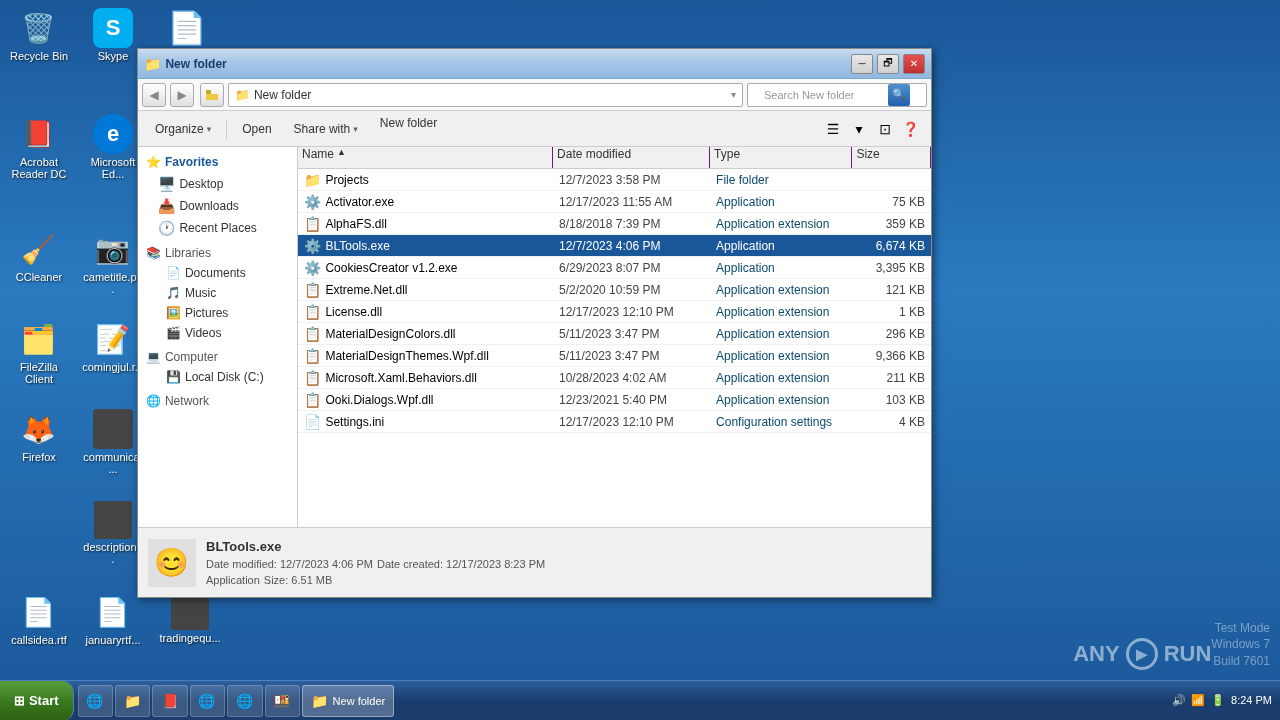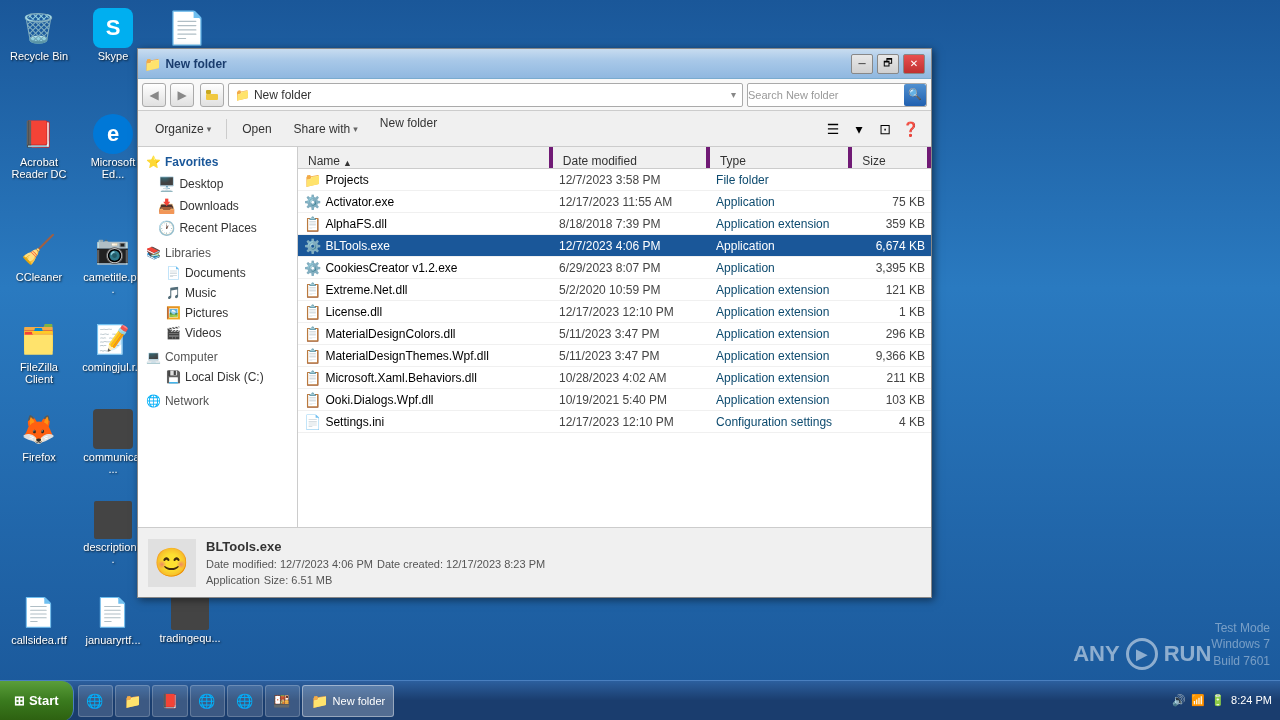--- a/index.html
+++ b/index.html
@@ -193,21 +193,21 @@
     .address-text { flex: 1; color: #333; }
     .address-arrow { color: #888; font-size: 10px; }
     .search-box {
       width: 180px;
       height: 24px;
       border: 1px solid #aaa;
       border-radius: 2px;
       background: white;
       display: flex;
       align-items: center;
-      padding: 0 0;
+      padding: 0 16px;
       gap: 2px;
     }
     .search-input-text { flex: 1; color: #999; font-size: 11px; }
     .search-icon-btn {
       width: 22px;
       height: 22px;
       background: linear-gradient(180deg, #5090d0, #2060b0);
       border-radius: 2px;
       display: flex;
       align-items: center;
@@ -332,28 +332,28 @@
 
     
     .col-headers {
       display: flex;
       height: 22px;
       background: #f0f0f0;
       border-bottom: 1px solid #ccc;
       align-items: center;
     }
     .col-header {
-      padding: 0 10px;
+      padding: 0 4px;
       font-size: 12px;
       color: #333;
       font-weight: normal;
-      border-right: 4px solid #701a75;
+      border-right: 1px solid #701a75;
       height: 100%;
       display: flex;
-      align-items: flex-end;
+      align-items: flex-start;
       cursor: pointer;
       white-space: nowrap;
     }
     .col-name { width: 260px; }
     .col-date { width: 160px; }
     .col-type { width: 145px; }
     .col-size { width: 80px; }
     .col-extra { flex: 1; }
     .sort-arrow { margin-left: 3px; font-size: 9px; }
 
@@ -776,21 +776,21 @@
       <div class="file-date">10/28/2023 4:02 AM</div>
       <div class="file-type">Application extension</div>
       <div class="file-size">211 KB</div>
       <div class="file-extra"></div>
     </div>
             <div class="file-row">
       <div class="file-name">
         <span class="file-icon">📋</span>
         <span>Ooki.Dialogs.Wpf.dll</span>
       </div>
-      <div class="file-date">10/19/2021 5:40 PM</div>
+      <div class="file-date">12/23/2021 5:40 PM</div>
       <div class="file-type">Application extension</div>
       <div class="file-size">103 KB</div>
       <div class="file-extra"></div>
     </div>
             <div class="file-row">
       <div class="file-name">
         <span class="file-icon">📄</span>
         <span>Settings.ini</span>
       </div>
       <div class="file-date">12/17/2023 12:10 PM</div>

